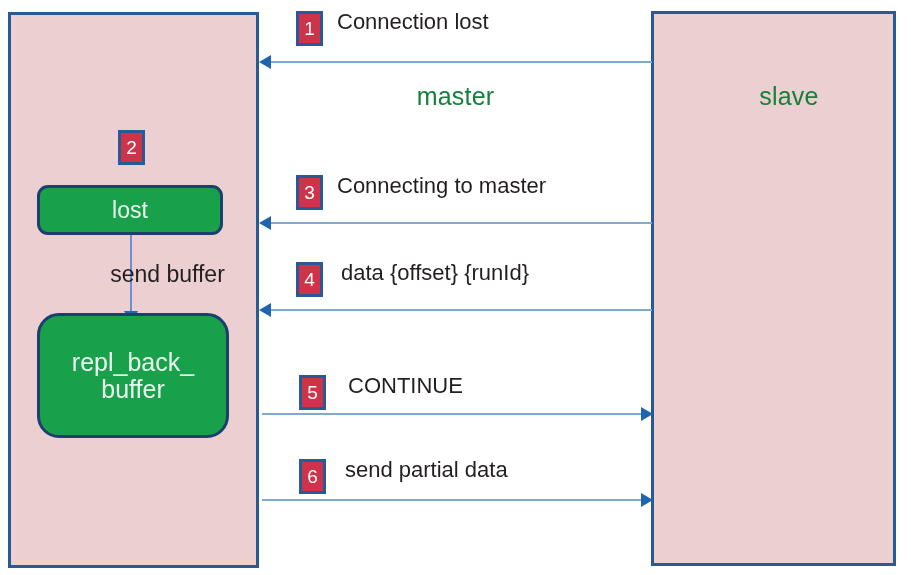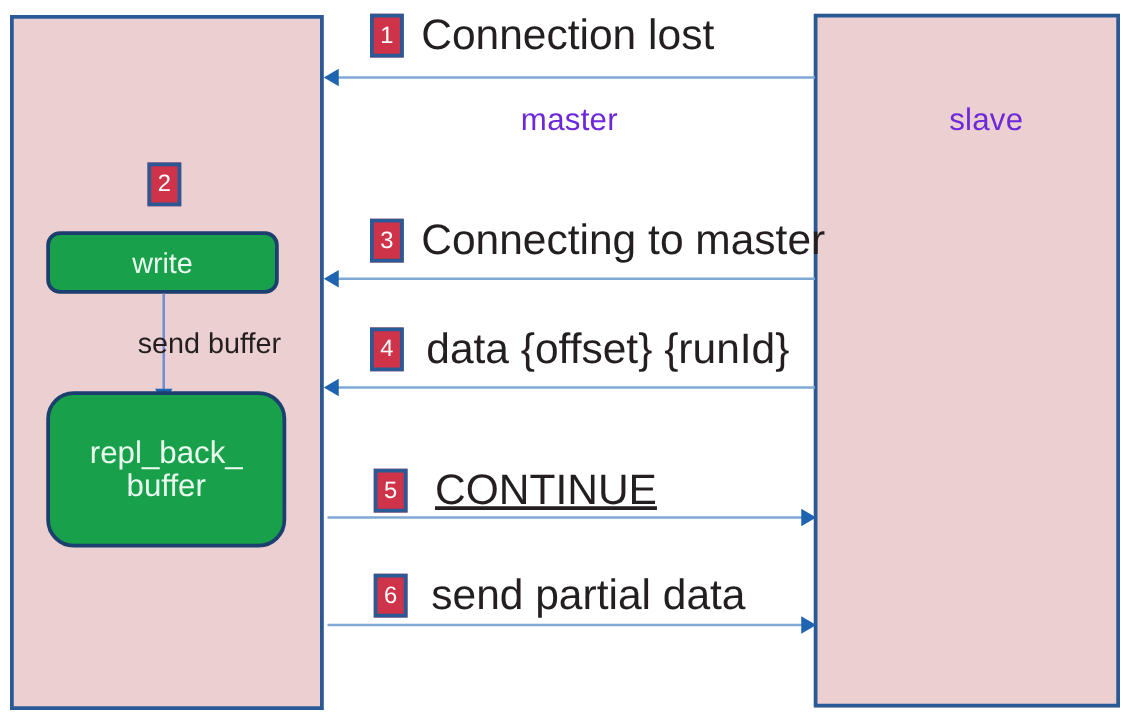--- a/index.html
+++ b/index.html
@@ -22,21 +22,21 @@
     background: #eccfd0;
     border: 3px solid #2a5a96;
     box-sizing: border-box;
   }
   .node-title {
     position: absolute;
     left: 0;
     width: 100%;
     text-align: center;
     font-size: 25px;
-    color: #6d28d9;
+    color: #15803d;
     letter-spacing: .2px;
   }
 
   #master-box { left: 8px;   top: 12px; width: 251px; height: 556px; }
   #slave-box  { left: 651px; top: 11px; width: 245px; height: 555px; }
 
   #master-title { top: 82px; }
   #slave-title  { top: 82px; }
 
   
@@ -122,37 +122,37 @@
     display: flex;
     align-items: center;
     justify-content: center;
     width: 27px;
     height: 35px;
   }
 
   
   .msg-label {
     position: absolute;
-    font-size: 34px;
+    font-size: 22px;
     color: #231f20;
     white-space: nowrap;
   }
 </style>
 </head>
 <body>
 
 <div id="canvas">
 
   <div id="master-box" class="node-box"></div>
   <div id="master-title" class="node-title">master</div>
 
   <div class="badge" style="left:118px; top:130px;">2</div>
 
   <div id="write-box" class="green-box">
-    <span>write</span>
+    <span>lost</span>
   </div>
 
   <div id="send-buffer-line"></div>
   <div id="send-buffer-head"></div>
   <div id="send-buffer-label">send buffer</div>
 
   <div id="repl-box" class="green-box">
     <span class="repl-text">repl_back_
 buffer</span>
   </div>
@@ -171,20 +171,20 @@
   <div class="msg-label" style="left:337px; top:173px;text-align:right;">Connecting to master</div>
 
   <div class="msg-line" style="left:262px; top:309px; width:390px;"></div>
   <div class="arrow-left" style="left:259px; top:303px;"></div>
   <div class="badge" style="left:296px; top:262px;">4</div>
   <div class="msg-label" style="left:341px; top:260px;">data {offset} {runId}</div>
 
   <div class="msg-line" style="left:262px; top:413px; width:385px;"></div>
   <div class="arrow-right" style="left:641px; top:407px;"></div>
   <div class="badge" style="left:299px; top:375px;">5</div>
-  <div class="msg-label" style="left:348px; top:373px;text-decoration:underline;">CONTINUE</div>
+  <div class="msg-label" style="left:348px; top:373px;">CONTINUE</div>
 
   <div class="msg-line" style="left:262px; top:499px; width:385px;"></div>
   <div class="arrow-right" style="left:641px; top:493px;"></div>
   <div class="badge" style="left:299px; top:459px;">6</div>
   <div class="msg-label" style="left:345px; top:457px;">send partial data</div>
 
 </div>
 
 </body></html>

